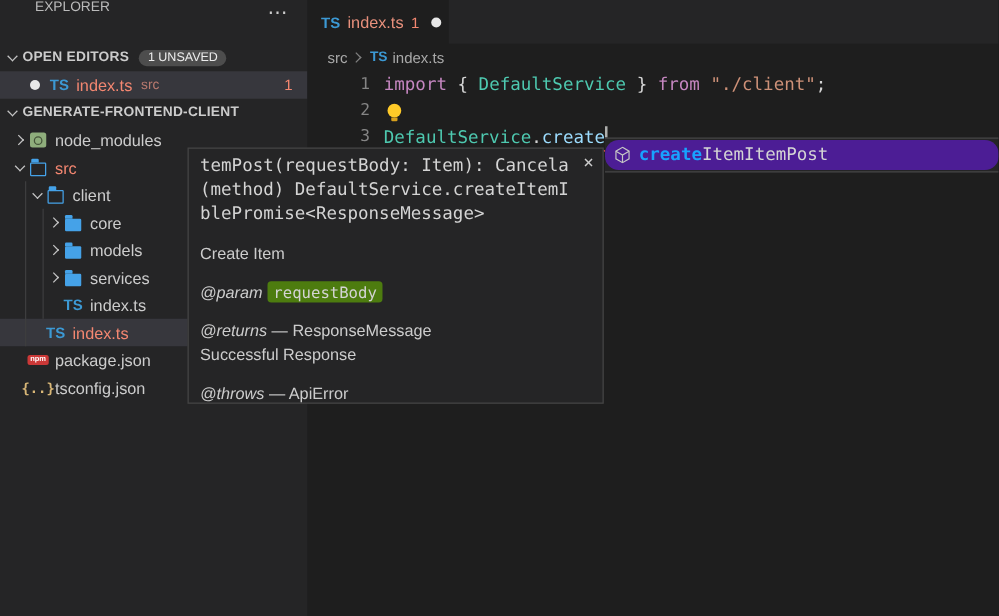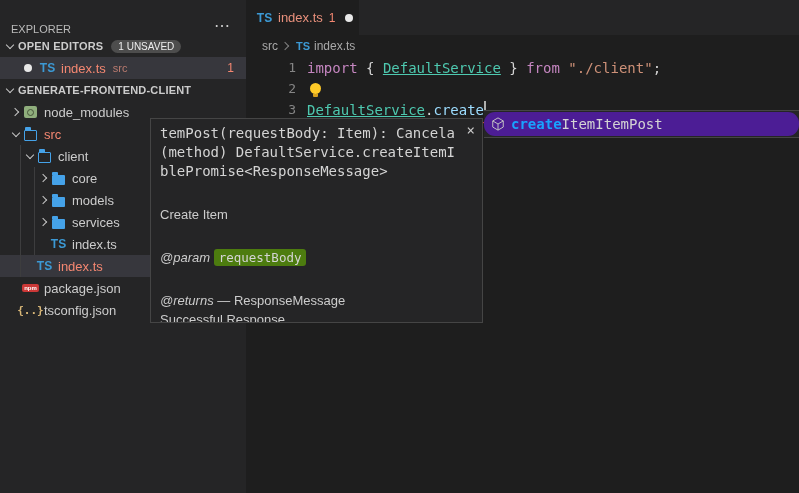--- a/index.html
+++ b/index.html
@@ -8,22 +8,22 @@
     position:relative; width:799px; height:493px; overflow:hidden;
     background:#1E1E1E; font-family:"Liberation Sans", sans-serif;
     color:#CCCCCC; font-size:13px;
   }
   
   .sidebar {
     position:absolute; left:0; top:0; width:246px; height:493px;
     background:#252526; overflow:hidden;
   }
   .explorer-title {
-    height:35px; display:flex; align-items:flex-end;
-    padding:0 14px 0 11px; font-size:11px; color:#BBBBBB;
+    height:35px; display:flex; align-items:flex-start;
+    padding:0 14px 0 28px; font-size:11px; color:#BBBBBB;
   }
   .explorer-title .spacer { flex:1; }
   .more-actions { color:#CCCCCC; font-size:16px; cursor:pointer; letter-spacing:2px; }
   .section-header {
     height:22px; display:flex; align-items:center; padding-left:4px;
     font-size:11px; font-weight:bold; color:#CCCCCC; cursor:pointer;
   }
   .section-header .label { margin-left:2px; letter-spacing:0.2px; }
   .badge-pill {
     margin-left:8px; background:#4D4D4D; color:#EDEDED; font-weight:normal;
@@ -79,38 +79,38 @@
   .tab .dot { margin:0 0 0 9px; }
   .breadcrumbs { height:22px; display:flex; align-items:center; padding-left:16px; font-size:12px; color:#A9A9A9; }
   .breadcrumbs .chev { margin:0 2px; }
   .breadcrumbs .chev::before { border-color:#808080; }
   .breadcrumbs .ficon { width:14px; margin-left:2px; }
   .code-area { position:relative; font-family:"DejaVu Sans Mono",monospace; font-size:14px; }
   .code-line { height:21px; display:flex; align-items:center; white-space:pre; }
   .lnum { width:50px; text-align:right; color:#858585; flex:none; font-size:13px; }
   .ltext { margin-left:11px; display:flex; align-items:center; }
   .tok-kw { color:#C586C0; }
-  .tok-type { color:#4EC9B0;text-decoration:underline; }
+  .tok-type { color:#4EC9B0; }
   .tok-str { color:#CE9178; }
   .tok-punc { color:#D4D4D4; }
   .tok-member { color:#9CDCFE; }
   .squiggle { text-decoration:underline wavy #F14C4C 1px; text-underline-offset:4px; }
   .cursor { display:inline-block; width:2px; height:17px; background:#AEAFAD; vertical-align:text-bottom; }
   .bulb { position:relative; display:inline-block; width:11px; height:11px; background:#FFCA28; border-radius:50%; margin-left:3px; }
   .bulb::after { content:""; position:absolute; left:3px; bottom:-3px; width:5px; height:3px; background:#D8A01D; border-radius:0 0 1px 1px; }
 
   
   .hover-widget {
     position:absolute; left:150px; top:118px; width:333px; height:205px;
     background:#252526; border:1px solid #454545; z-index:30;
     padding:5px 9px; overflow:hidden;
   }
   .hover-close { position:absolute; right:7px; top:3px; color:#CCCCCC; font-size:14px; cursor:pointer; font-family:"DejaVu Sans Mono",monospace; }
   .sigline { font-family:"DejaVu Sans Mono",monospace; font-size:14px; line-height:19px; color:#D4D4D4; white-space:pre; }
-  .hover-p { margin-top:24px; font-size:13px; line-height:19px; color:#CCCCCC; }
+  .hover-p { margin-top:12px; font-size:13px; line-height:19px; color:#CCCCCC; }
   .jsdoc-tag { font-style:italic; }
   .code-chip {
     font-family:"DejaVu Sans Mono",monospace; font-size:12.5px;
     background:#4d7c0f; padding:1px 5px; border-radius:3px; color:#D4D4D4;
   }
   .hover-returns { max-width:250px; }
 
   
   .suggest-widget {
     position:absolute; left:484px; top:110px; width:315px; height:28px;

